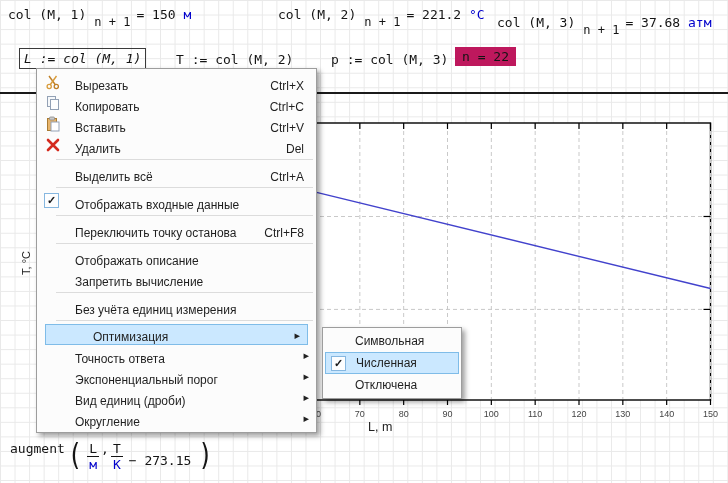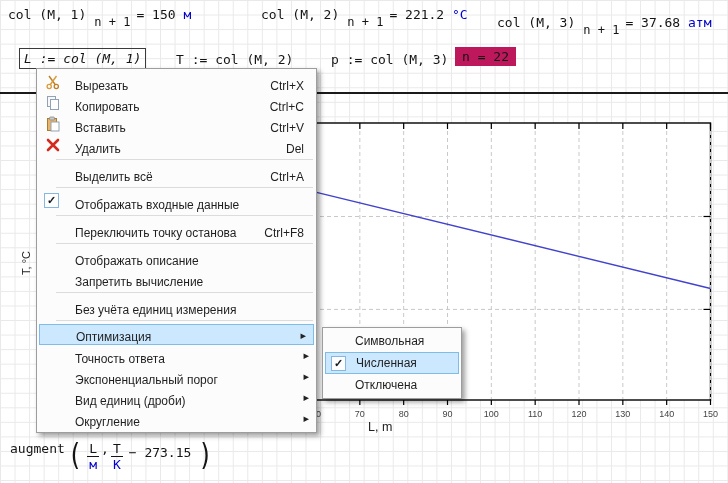--- a/index.html
+++ b/index.html
@@ -21,21 +21,21 @@
   .sub{font-size:12px;vertical-align:-7px;margin-left:8px;}
   .res{margin-left:6px;}
   .unit{color:#0000cc;}
   .defbox{border:1px solid #3a3a3a;padding:2px 4px;background:transparent;}
   .nbox{background:#be185d;padding:2px 7px;}
   .formula-augment{display:flex;align-items:flex-start;}
   .frac{display:inline-flex;flex-direction:column;align-items:center;margin:0 2px;}
   .frac .num{border-bottom:1.2px solid #141414;padding:0 2px;line-height:15px;}
   .frac .den{line-height:15px;padding:0 2px;}
   .bigp{display:inline-block;font-size:24px;transform:scaleY(1.25);margin:0 3px;color:#141414;font-weight:300;}
-  .tail{margin:4px 4px;}
+  .tail{margin:12px 4px;}
   
   .plot-wrap{position:absolute;left:0;top:0;z-index:3;pointer-events:none;}
   .ylab{
     position:absolute;left:4px;top:256px;width:44px;height:14px;z-index:3;
     transform:rotate(-90deg);font-size:11px;color:#222;text-align:center;line-height:14px;
   }
   
   .menu{
     position:absolute;left:36px;top:68px;width:281px;box-sizing:border-box;
     background:#fcfcfc;border:1px solid #9d9d9d;box-shadow:3px 3px 5px rgba(0,0,0,.38);
@@ -44,22 +44,22 @@
   .mi{height:21px;display:flex;align-items:flex-end;padding:0 12px 0 38px;position:relative;box-sizing:border-box;}
   .mi .ic{position:absolute;left:8px;top:2px;width:16px;height:16px;}
   .mi .cb, .smi .cb{
     position:absolute;left:7px;top:2px;width:15px;height:15px;box-sizing:border-box;
     border:1px solid #86b7e0;background:#fdfeff;color:#1a1a1a;
     font-size:11px;line-height:13px;text-align:center;font-weight:bold;
   }
   .mi .sc{margin-left:auto;}
   .mi .arr{position:absolute;right:7px;top:4px;font-size:11px;color:#222;line-height:13px;}
   .mi.hl, .smi.hl{
-    background:#cbe8ff;border:1px solid #7fbce8;margin:0 2px;
-    padding-left:36px;box-sizing:border-box;
+    background:#cbe8ff;border:1px solid #7fbce8;margin:0 8px;
+    padding-left:47px;box-sizing:border-box;
   }
   .msep{height:1px;background:#dcdcdc;margin:3px 3px 3px 19px;}
   .submenu{
     position:absolute;left:322px;top:327px;width:140px;box-sizing:border-box;
     background:#fcfcfc;border:1px solid #9d9d9d;box-shadow:3px 3px 5px rgba(0,0,0,.38);
     padding:2px 0;font-size:12px;color:#1f1f1f;z-index:11;
   }
   .smi{height:22px;display:flex;align-items:center;padding:0 8px 0 32px;position:relative;box-sizing:border-box;}
   .smi.hl{padding-left:30px;margin:0 2px;}
   .smi .cb{top:3px;left:5px;}
@@ -118,21 +118,21 @@
       <line x1="703.5" y1="309.42100000000005" x2="710.5" y2="309.42100000000005" stroke="#000000" stroke-width="1.2"></line>
       <line x1="309.425" y1="190.588" x2="710.5" y2="288.50750000000005" stroke="#4242cc" stroke-width="1.4"></line>
       <text x="368" y="431" font-size="12.5" fill="#222222" font-family="Liberation Sans, sans-serif">L, m</text>
     </svg>
 </div>
 <div class="ylab">T, °C</div>
 
 <div class="math" style="left:8px;top:7px;">
   <span>col (M, 1)</span><span class="sub">n + 1</span><span class="res">= 150</span> <span class="unit">м</span>
 </div>
-<div class="math" style="left:261px;top:7px;">
+<div class="math" style="left:278px;top:7px;">
   <span>col (M, 2)</span><span class="sub">n + 1</span><span class="res">= 221.2</span> <span class="unit">°C</span>
 </div>
 <div class="math" style="left:497px;top:15px;">
   <span>col (M, 3)</span><span class="sub">n + 1</span><span class="res">= 37.68</span> <span class="unit">атм</span>
 </div>
 
 <div class="math defbox" style="left:19px;top:48px;font-style:italic;">
   <span>L := col (M, 1)</span>
 </div>
 <div class="math" style="left:176px;top:52px;">

